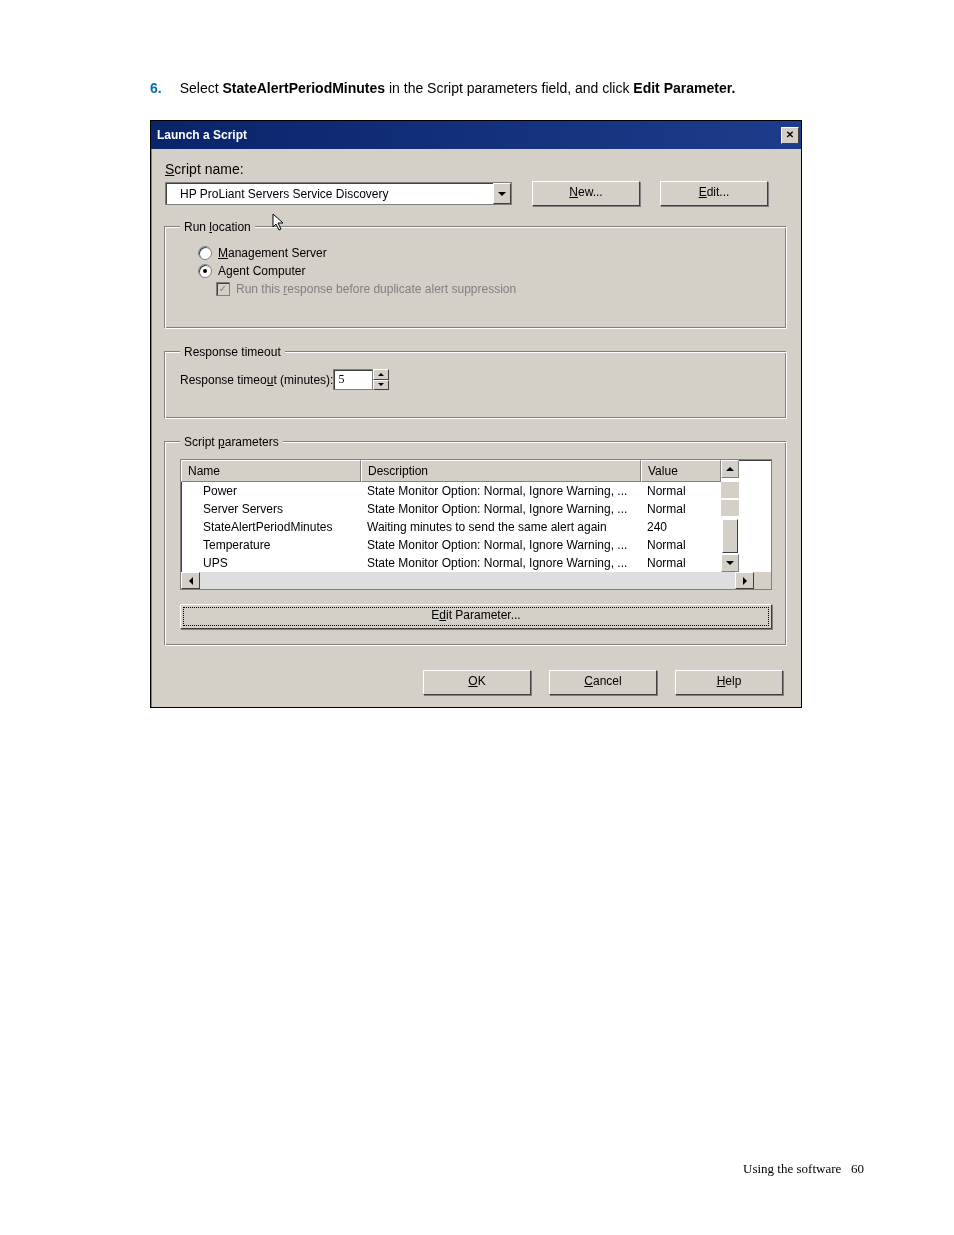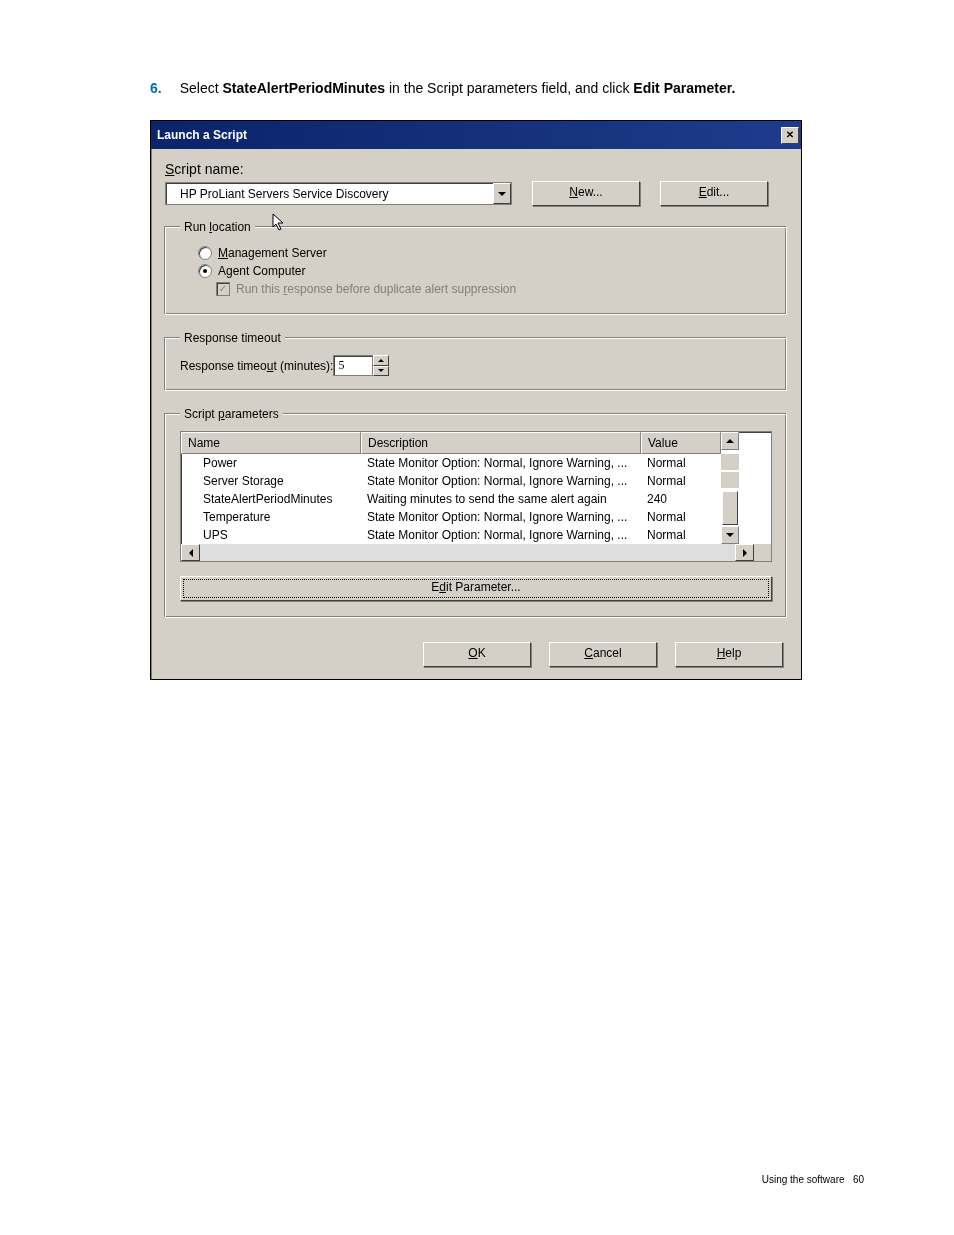--- a/index.html
+++ b/index.html
@@ -149,21 +149,21 @@
   .btn.dotted {
     outline: 1px dotted #000;
     outline-offset: -4px;
   }
   .btn.wide { min-width: 230px; }
 
   fieldset.grp {
     border: 1px solid #fff;
     box-shadow: -1px -1px 0 #808080, inset -1px -1px 0 #808080;
     margin: 11px 0 16px 0;
-    padding: 10px 14px 14px 14px;
+    padding: 10px 14px 28px 14px;
   }
   fieldset.grp legend {
     font-size: 12px;
     padding: 0 4px;
     background: #d4d0c8;
   }
   .radio-row, .check-row {
     display: flex;
     align-items: center;
     gap: 6px;
@@ -310,24 +310,24 @@
   .dlg-actions {
     display: flex;
     justify-content: flex-end;
     gap: 18px;
     margin-top: 24px;
     padding-right: 4px;
   }
 
   .footer {
     position: absolute;
-    bottom: 50px;
+    bottom: 58px;
     right: 90px;
-    font-family: Liberation Sans, sans-serif;
-    font-size: 10px;
+    font-family: Liberation Serif, serif;
+    font-size: 13px;
   }
 
   .cursor {
     position: absolute;
     left: 106px;
     top: 30px;
     width: 14px;
     height: 20px;
     pointer-events: none;
   }
@@ -424,21 +424,21 @@
             <div class="th">Value</div>
             <div class="th scroll">
                 <div class="arrow-up"></div>
               </div>
 
             <div class="td">Power</div>
             <div class="td d2">State Monitor Option: Normal, Ignore Warning, ...</div>
             <div class="td d3">Normal</div>
             <div class="td scrollcell"></div>
 
-            <div class="td">Server Storage</div>
+            <div class="td">Server Servers</div>
             <div class="td d2">State Monitor Option: Normal, Ignore Warning, ...</div>
             <div class="td d3">Normal</div>
             <div class="td scrollcell"></div>
 
             <div class="td">StateAlertPeriodMinutes</div>
             <div class="td d2">Waiting minutes to send the same alert again</div>
             <div class="td d3">240</div>
             <div class="vthumb"></div>
 
             <div class="td">Temperature</div>

